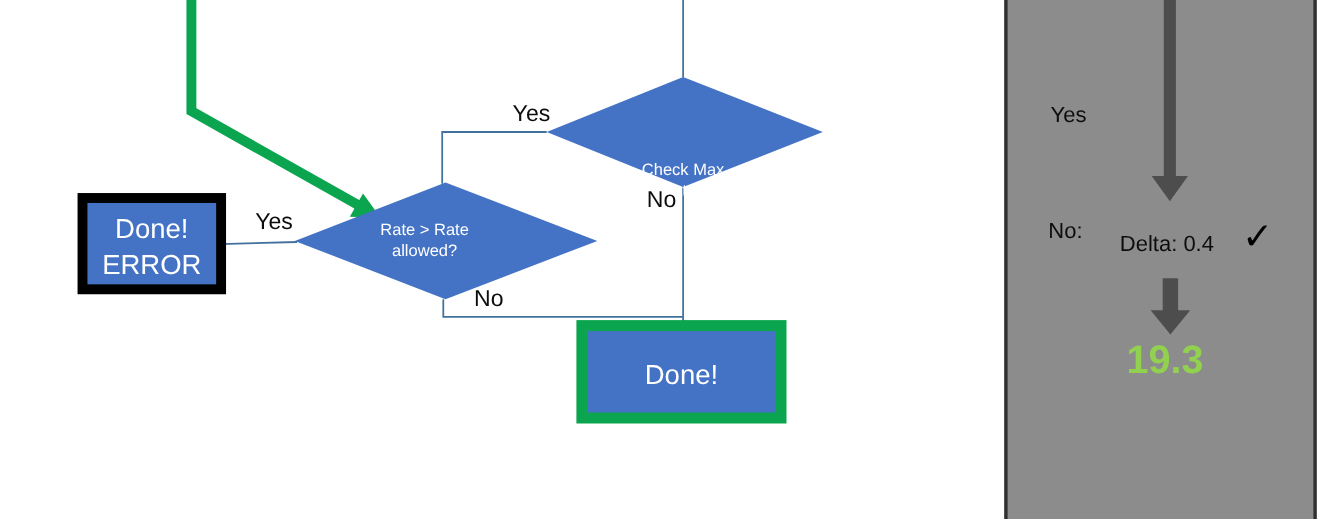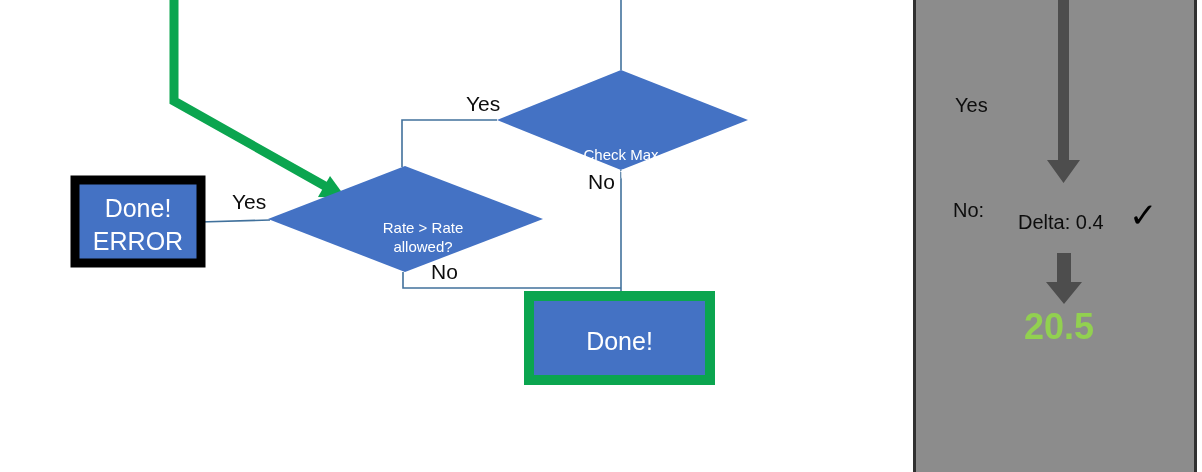--- a/index.html
+++ b/index.html
@@ -107,21 +107,21 @@
     <polygon points="621,70 748,120 621,170 497,120" fill="#4472c4"></polygon>
 
     <rect x="75" y="180" width="126" height="83" fill="#4472c4" stroke="#000000" stroke-width="9"></rect>
 
     <rect x="529" y="296" width="181" height="84" fill="#4472c4" stroke="#0ba54f" stroke-width="10"></rect>
   </svg>
 
   <div class="box-label" style="left:75px; top:192px; width:126px;">Done!
 ERROR</div>
 
-  <div class="node-label" style="left:348px; top:200px; width:150px;margin-top:18px;">Rate &gt; Rate
+  <div class="node-label" style="left:311px; top:200px; width:150px;">Rate &gt; Rate
 allowed?</div>
 
   <div class="node-label" style="left:546px; top:101px; width:150px;margin-top:44px;">Check Max
 Rate?</div>
 
   <div class="box-label" style="left:529px; top:325px; width:181px;">Done!</div>
 
   <div class="edge-label" style="left:232px; top:191px;">Yes</div>
 
   <div class="edge-label" style="left:466px; top:93px;">Yes</div>
@@ -140,16 +140,16 @@
     </svg>
 
     <div class="panel-text" style="left:39px; top:95px;">Yes</div>
 
     <div class="panel-text" style="left:37px; top:200px;">No:</div>
 
     <div class="panel-text" style="left:102px; top:212px;text-align:center;">Delta: 0.4</div>
 
     <div id="check-mark" style="left:213px; top:198px;">✓</div>
 
-    <div id="panel-result" style="left:108px; top:309px;">20.5</div>
+    <div id="panel-result" style="left:108px; top:309px;">19.3</div>
   </div>
 
 </div>
 
 </body></html>

